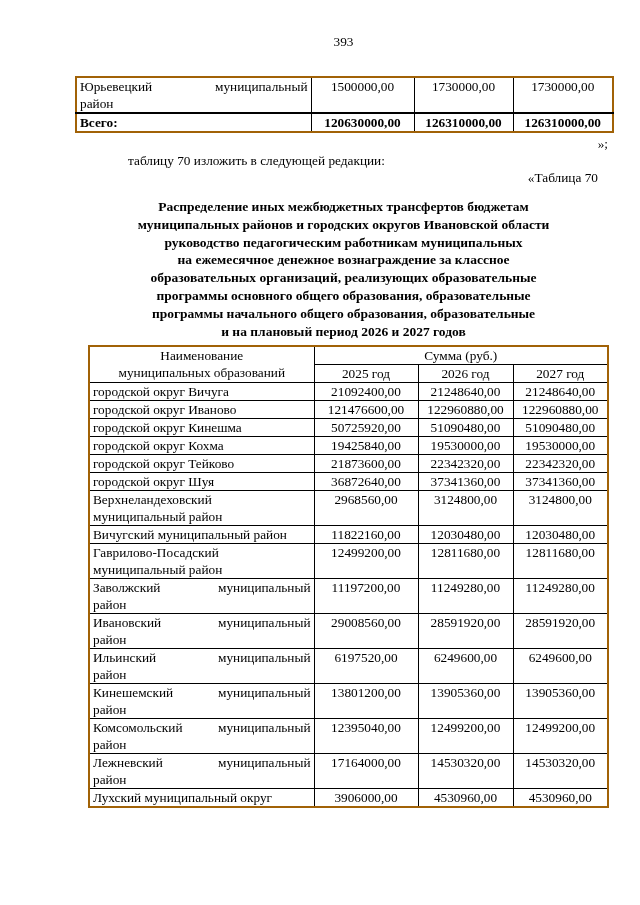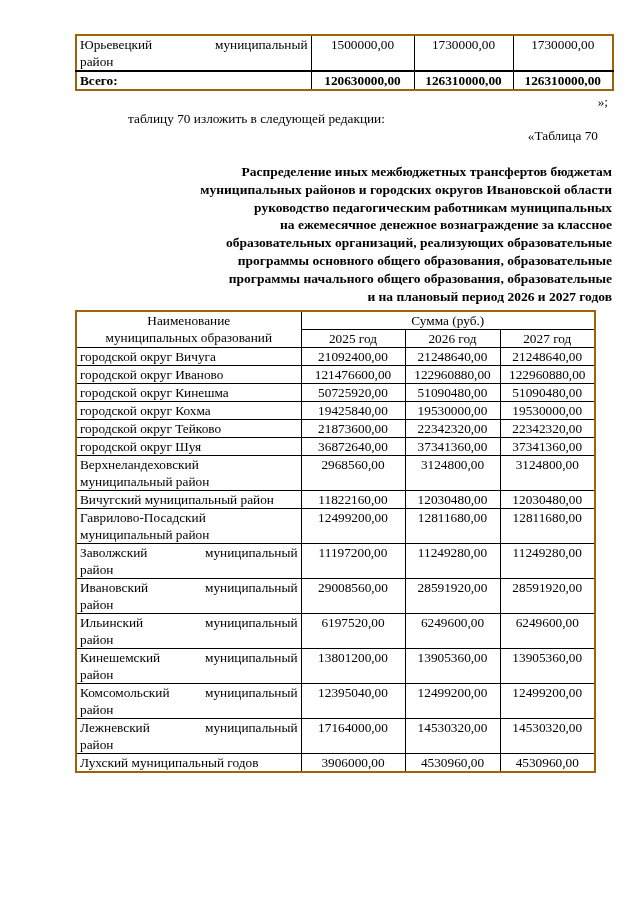--- a/index.html
+++ b/index.html
@@ -27,21 +27,21 @@
     border: 2px solid #a16207;
   }
   table.tbl td {
     border: 1px solid #000;
     vertical-align: top;
     padding: 0 3px;
     line-height: 17px;
     overflow: hidden;
   }
   .top-table { width: 537px; }
-  .main-table { width: 519px; }
+  .main-table { width: 519px; margin-left: 13px; }
   .num-cell { text-align: center; }
   .bold { font-weight: bold; }
   tr.total-row td { border-top: 2px solid #000; }
   .name-cell .jline {
     display: flex;
     justify-content: space-between;
   }
   .name-cell .jline span { white-space: nowrap; }
   .hdr-cell { text-align: center; }
   .close-mark {
@@ -55,32 +55,33 @@
     text-indent: 53px;
     line-height: 17px;
   }
   .caption {
     text-align: right;
     padding-right: 14px;
     line-height: 17px;
   }
   .doc-title {
     font-weight: bold;
-    text-align: right;
+    text-align: center;
     font-size: 13.5px;
     line-height: 17.8px;
-    margin-top: 19px;
+    margin-top: 12px;
     margin-bottom: 5px;
   }
 </style>
 </head>
 <body>
 
 <div class="page">
 
+  <div class="page-number">393</div>
 
   <table class="tbl top-table">
     <colgroup>
       <col style="width:235px">
         <col style="width:103px">
         <col style="width:99px">
         <col style="width:100px">
     </colgroup>
     <tbody id="top-body">
         <tr>
@@ -286,21 +287,21 @@
               <span>муниципальный</span>
             </div>
             <div>район</div>
           </td>
           <td class="num-cell">17164000,00</td>
           <td class="num-cell">14530320,00</td>
           <td class="num-cell">14530320,00</td>
         </tr>
         <tr>
           <td class="name-cell">
-            <div>Лухский муниципальный годов</div>
+            <div>Лухский муниципальный округ</div>
           </td>
           <td class="num-cell">3906000,00</td>
           <td class="num-cell">4530960,00</td>
           <td class="num-cell">4530960,00</td>
         </tr>
       </tbody>
   </table>
 
 </div>
 

